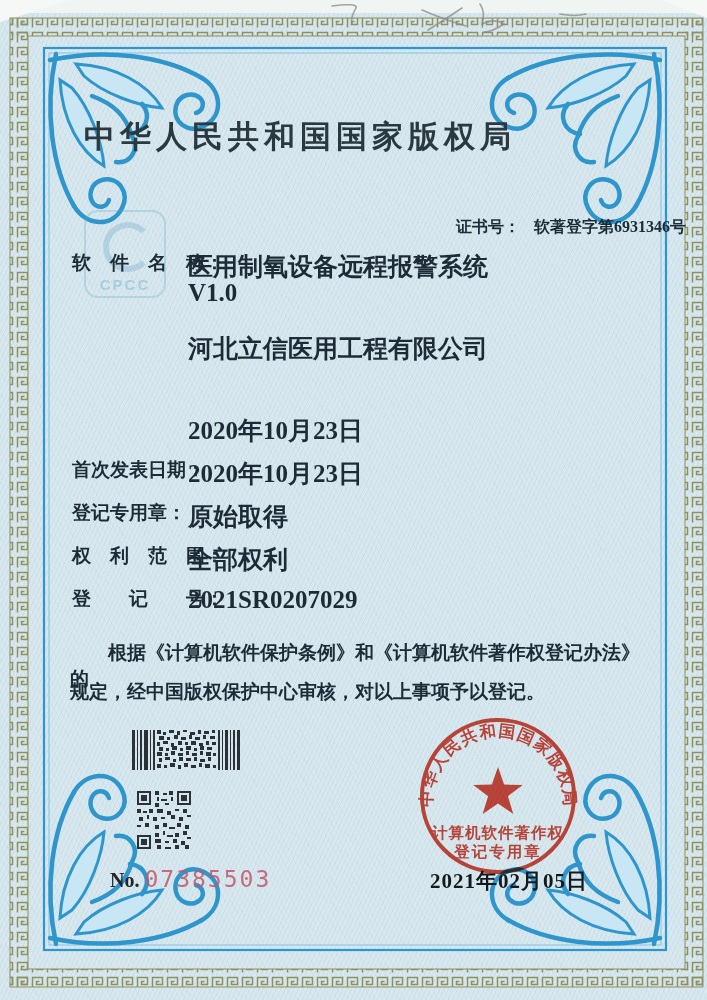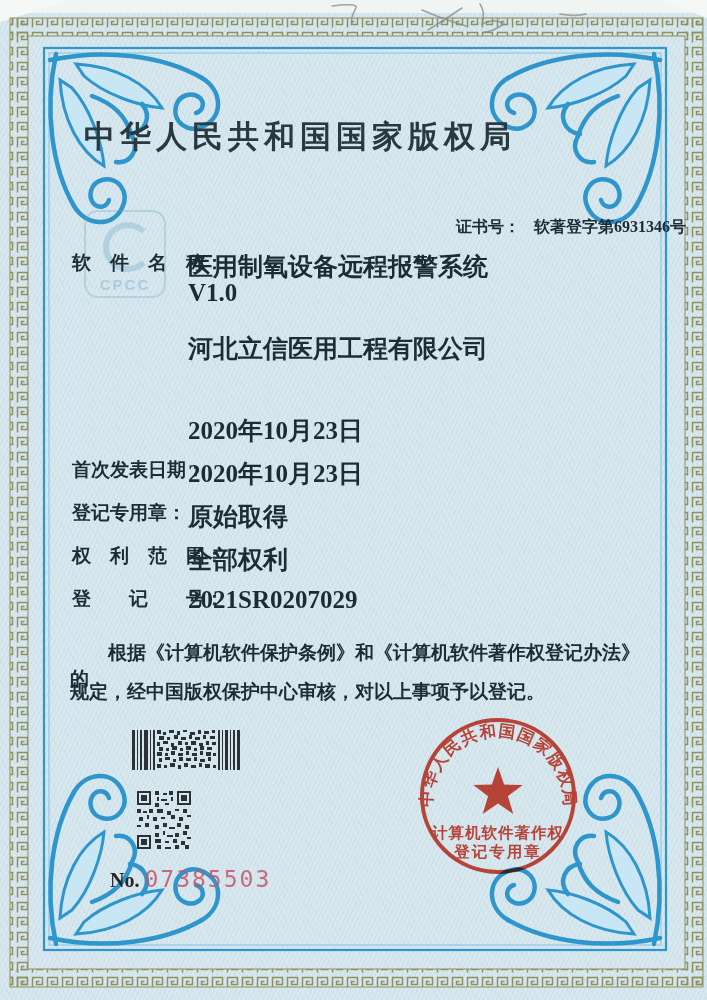--- a/index.html
+++ b/index.html
@@ -270,20 +270,21 @@
         <rect x="19" y="27" width="2" height="2"></rect>
       <rect x="24" y="27" width="2" height="2"></rect>
     </g>
   </svg>
 
   <div class="serial">
     <span class="no">No.</span>
     <span class="num">07385503</span>
   </div>
 
+  <div class="issue-date">2021年02月05日</div>
 
   <svg class="seal" width="172" height="172" viewBox="0 0 172 172">
     <defs>
       <path id="sealArc" d="M 21,104 A 66,66 0 1 1 151,104" fill="none"></path>
     </defs>
     <g fill="#d93a2b" stroke="none">
       <circle cx="86" cy="86" r="76" fill="none" stroke="#d93a2b" stroke-width="4"></circle>
       <polygon points="86,57 92.1,74.6 110.7,75 95.9,86.2 101.3,104 86,93.4 70.7,104 76.1,86.2 61.3,75 79.9,74.6"></polygon>
       <text font-size="16.5" font-weight="700" letter-spacing="1.5" font-family="Liberation Serif, serif">
         <textPath href="#sealArc" startOffset="50%" text-anchor="middle">中华人民共和国国家版权局</textPath>

